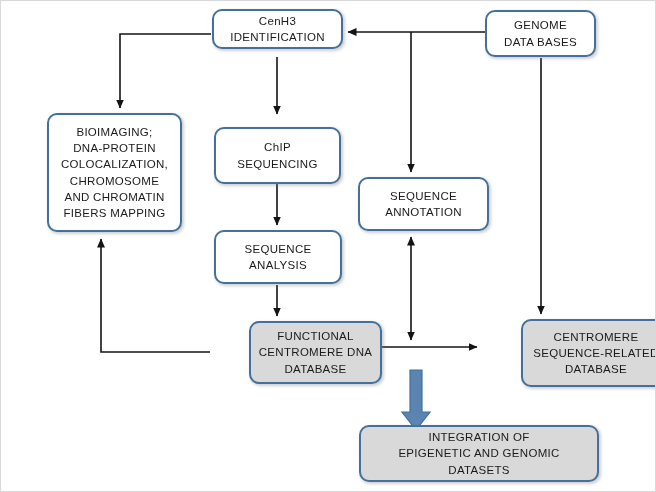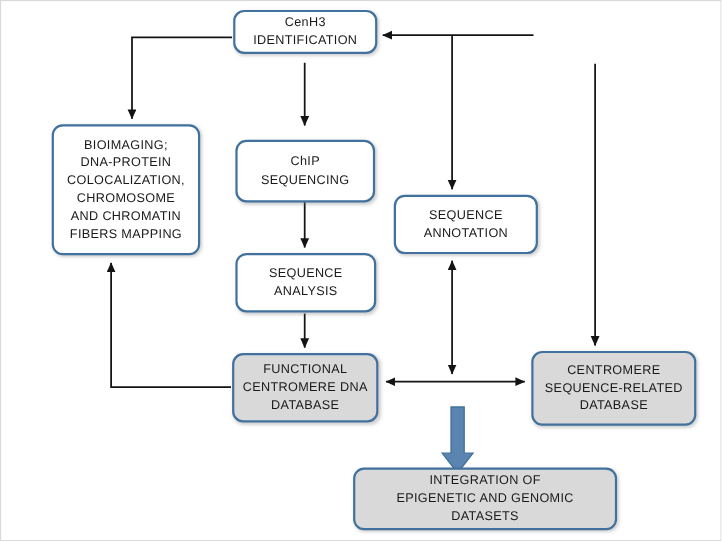--- a/index.html
+++ b/index.html
@@ -13,21 +13,21 @@
   .arrowhead{fill:var(--arrow,#141414);}
   .block-arrow{fill:var(--block-arrow-fill,#5b84b1);stroke:var(--box-border,#41719c);stroke-width:1.2;}
   .node{
     position:absolute;display:flex;align-items:center;justify-content:center;
     text-align:center;box-sizing:border-box;padding:3px 5px;
     border:2px solid var(--box-border,#41719c);border-radius:10px;
     background:#ffffff;color:#1a1a1a;
     font-size:11.5px;line-height:1.4;letter-spacing:.3px;white-space:pre-line;
     box-shadow:1.5px 1.5px 3px rgba(120,120,120,.35);
   }
-  .node.gray{background:var(--box-fill-gray,#d9d9d9);}
+  .node.gray{background:var(--box-fill-gray,#d9d9d9);margin-left:38px;}
 </style>
 </head>
 <body>
 
 <div id="canvas">
 
   <svg class="connectors" viewBox="0 0 656 492">
     <defs>
       <marker id="ah" markerUnits="userSpaceOnUse" markerWidth="10" markerHeight="9" refX="8.5" refY="4" orient="auto-start-reverse">
         <path class="arrowhead" d="M0,0 L9,4 L0,8 Z"></path>
@@ -44,20 +44,22 @@
     <line class="conn" x1="410" y1="236" x2="410" y2="339" marker-start="url(#ah)" marker-end="url(#ah)"></line>
     <line class="conn" x1="350" y1="346" x2="476" y2="346" marker-start="url(#ah)" marker-end="url(#ah)"></line>
     <polyline class="conn" points="209,351 100,351 100,238" marker-end="url(#ah)"></polyline>
 
     <path class="block-arrow" d="M409,369 L421,369 L421,411 L429,411 L415,429 L401,411 L409,411 Z"></path>
   </svg>
 
   <div class="node" style="left:211px;top:8px;width:131px;height:40px">CenH3
 IDENTIFICATION</div>
 
+  <div class="node" style="left:484px;top:9px;width:111px;height:47px">GENOME
+DATA BASES</div>
 
   <div class="node" style="left:46px;top:112px;width:135px;height:119px">BIOIMAGING;
 DNA-PROTEIN
 COLOCALIZATION,
 CHROMOSOME
 AND CHROMATIN
 FIBERS MAPPING</div>
 
   <div class="node" style="left:213px;top:126px;width:127px;height:57px">ChIP
 SEQUENCING</div>

